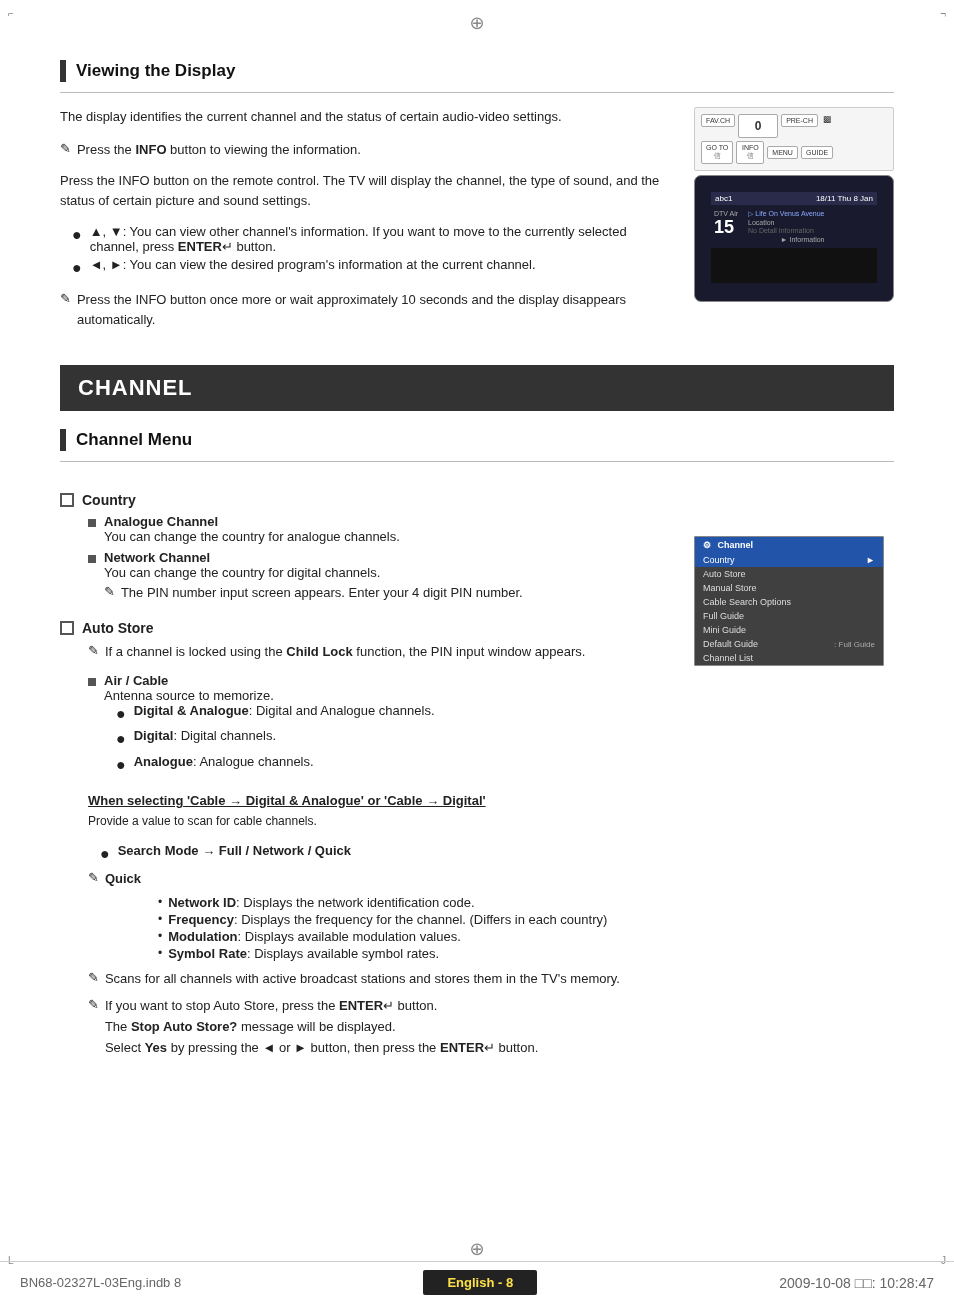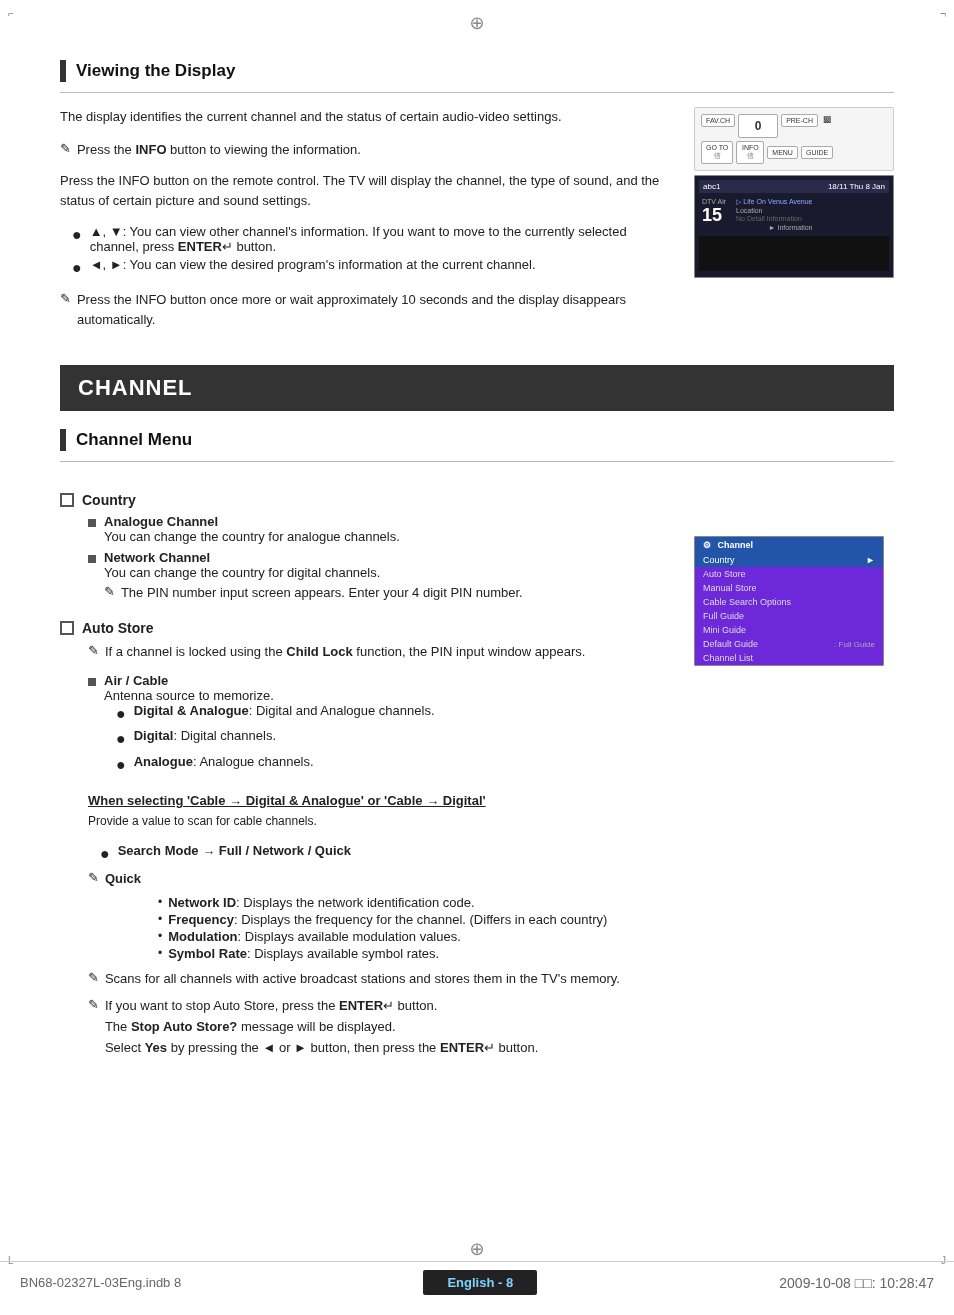--- a/index.html
+++ b/index.html
@@ -219,23 +219,23 @@
       gap: 3px;
       align-items: center;
     }
 
     
     .screen-sim {
       border: 1px solid #888;
       background: #1a1a2e;
       color: #eee;
       font-size: 8px;
-      padding: 4px;
+      padding: 16px;
       margin-top: 4px;
-      border-radius: 1px;
+      border-radius: 7px;
     }
     .screen-top-bar {
       background: #2a2a4a;
       color: #fff;
       padding: 2px 4px;
       font-size: 8px;
       margin-bottom: 2px;
       display: flex;
       justify-content: space-between;
     }
@@ -243,21 +243,21 @@
       font-size: 18px;
       font-weight: bold;
       color: #fff;
       float: left;
       margin-right: 8px;
     }
 
     
     .channel-menu-sim {
       border: 1px solid #888;
-      background: #6d28d9;
+      background: #404040;
       color: #eee;
       font-size: 9px;
       padding: 0;
       border-radius: 1px;
       width: 190px;
     }
     .cmenu-header {
       background: #2255aa;
       color: #fff;
       padding: 3px 8px;
@@ -289,21 +289,21 @@
       padding: 0 20px;
       border-top: 1px solid #ccc;
       padding-top: 8px;
     }
     .footer-left {
       font-size: 13px;
       color: #666;
     }
     .footer-center {
       background: #222;
-      color: #7dd3fc;
+      color: #fde047;
       padding: 5px 24px;
       font-size: 13px;
       font-weight: bold;
       border-radius: 2px;
     }
     .footer-right {
       font-size: 14px;
       color: #666;
     }
 

